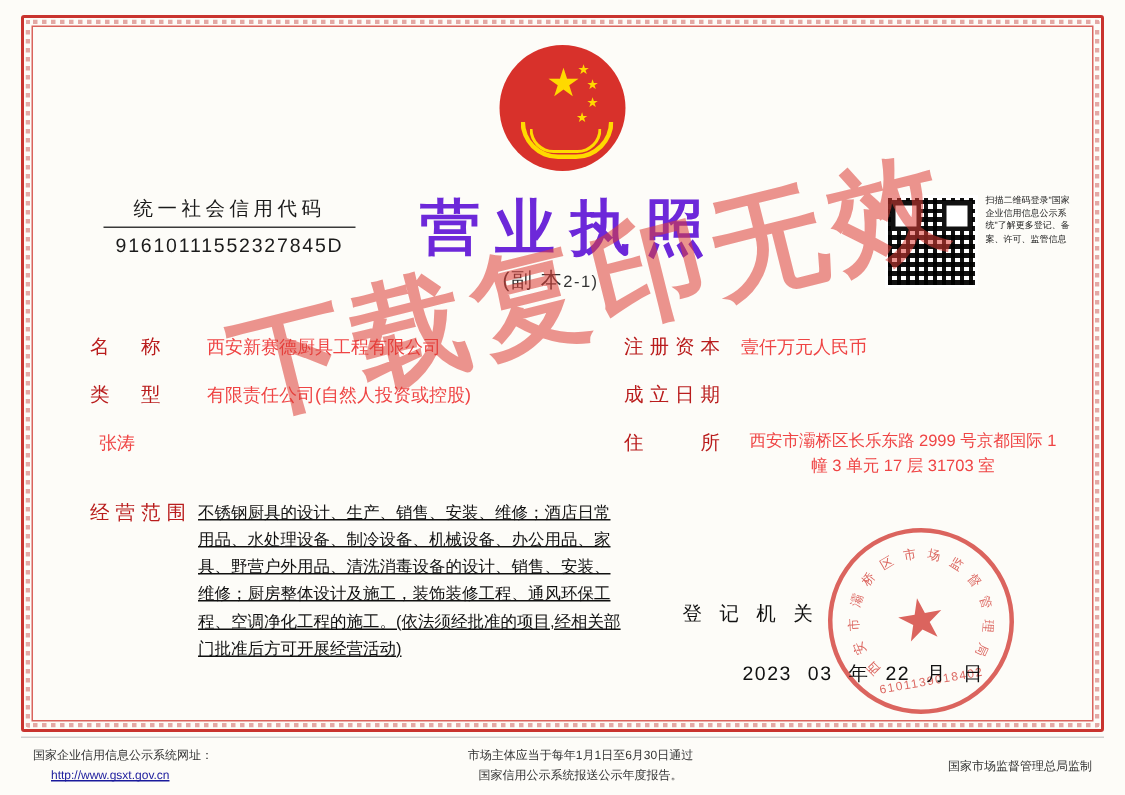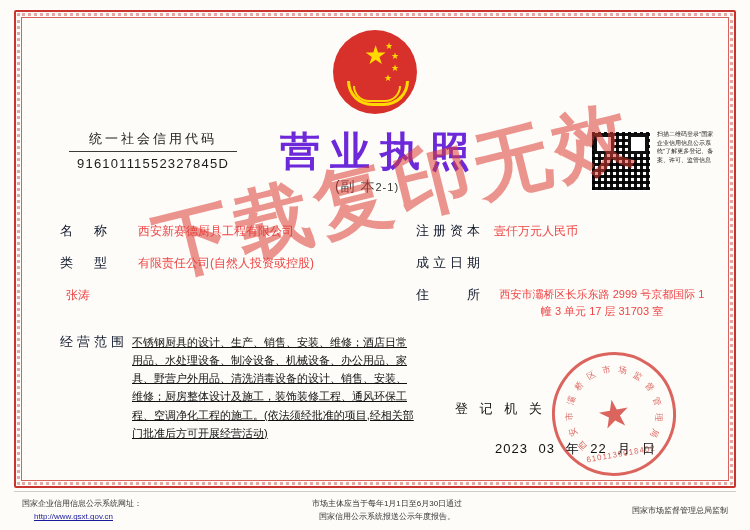--- a/index.html
+++ b/index.html
@@ -189,21 +189,21 @@
     right: 40px;
   }
   .row {
     display: flex;
     margin-bottom: 14px;
   }
   .col-left { width: 356px; display: flex; }
   .col-right { flex: 1; display: flex; }
   .f-label {
     font-size: 13px;
-    color: #0f172a;
+    color: #b91c1c;
     flex: none;
     letter-spacing: 4px;
   }
   .f-label.w4 { width: 72px; }
   .f-value {
     font-size: 12px;
     color: #ef4444;
     line-height: 1.5;
     padding-left: 6px;
     text-align: center;

